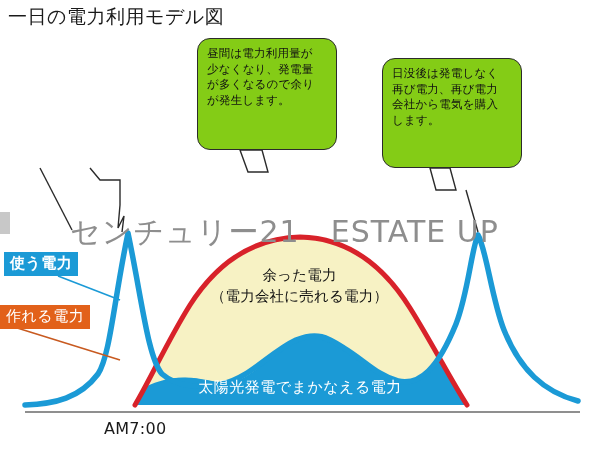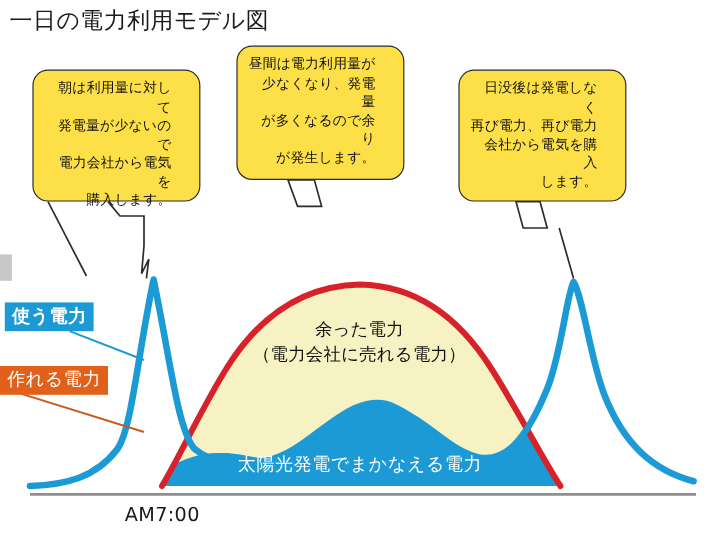--- a/index.html
+++ b/index.html
@@ -56,27 +56,26 @@
     left: 0;
     top: 0;
     width: 600px;
     height: 450px;
     z-index: 10;
   }
 
   
   .callout {
     position: absolute;
-    background: #fde047;
+    background: #84cc16;
     border: 1.6px solid #2b2b2b;
     border-radius: 13px;
     box-sizing: border-box;
     z-index: 40;
-    padding: 7px 23px 6px 9px;
-    text-align: right;
+    padding: 7px 12px 6px 9px;
   }
   .callout-text {
     font-size: 11.5px;
     line-height: 15.5px;
     color: #111111;
     white-space: pre-line;
     letter-spacing: 0.2px;
   }
   #callout-morning  { left: 27px;  top: 58px;  width: 140px; height: 110px; }
   #callout-daytime  { left: 197px; top: 38px;  width: 140px; height: 112px; }
@@ -213,27 +212,22 @@
     <line x1="14" y1="327" x2="120" y2="360" stroke="#c85a20" stroke-width="1.6"></line>
 
     <path d="M90,168 L100,180 L120,180 L120,205 L118,228 L124,216 L122,232" fill="none" stroke="#2b2b2b" stroke-width="1.4"></path>
     <path d="M40,168 L72,230" stroke="#2b2b2b" stroke-width="1.4" fill="none"></path>
     <path d="M240,150 L248,172 L268,172 L262,150 Z" fill="#ffffff" stroke="#2b2b2b" stroke-width="1.4"></path>
     <path d="M430,168 L436,190 L456,190 L450,168 Z" fill="#ffffff" stroke="#2b2b2b" stroke-width="1.4"></path>
     <path d="M466,190 L478,232" stroke="#2b2b2b" stroke-width="1.4" fill="none"></path>
   </svg>
 
   <div id="watermark-frag"></div>
-
-  <div class="callout" id="callout-morning">
-    <div class="callout-text">朝は利用量に対して
-発電量が少ないので
-電力会社から電気を
-購入します。</div>
-  </div>
+  <div id="watermark">センチュリー21　ESTATE UP</div>
+
   <div class="callout" id="callout-daytime">
     <div class="callout-text">昼間は電力利用量が
 少なくなり、発電量
 が多くなるので余り
 が発生します。</div>
   </div>
   <div class="callout" id="callout-evening">
     <div class="callout-text">日没後は発電しなく
 再び電力、再び電力
 会社から電気を購入

